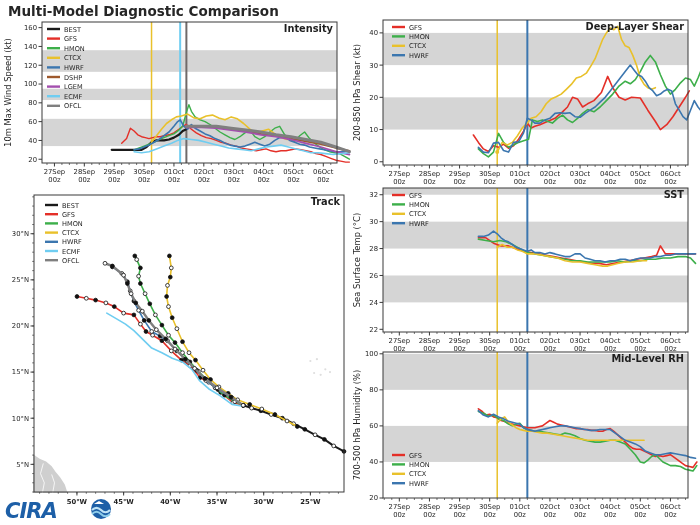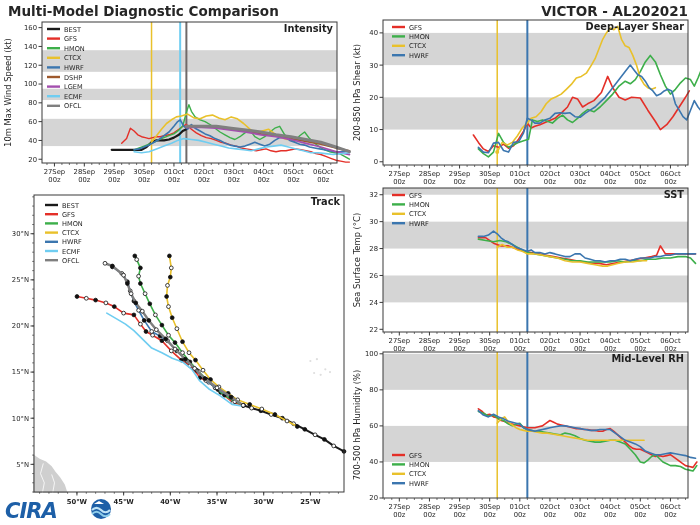--- a/index.html
+++ b/index.html
@@ -9,21 +9,20 @@
   #canvas{position:absolute;left:0;top:0;}
   .logo{position:absolute;left:4px;top:496px;}
   .logo-text{font-size:21px;font-weight:bold;font-style:italic;fill:#1d5fa7;letter-spacing:-1px;font-family:"DejaVu Sans",sans-serif;}
   svg text{font-family:"DejaVu Sans",sans-serif;fill:#1f1f1f;}
 </style>
 </head>
 <body>
 
 <div class="page">
   <div class="title-left">Multi-Model Diagnostic Comparison</div>
-  <div class="title-right">VICTOR - AL202021</div>
   <svg id="canvas" width="700" height="525">
       <g>
         <rect x="42" y="118.82" width="295" height="27.26000000000002" fill="#d5d5d5"></rect>
         <rect x="42" y="88.74000000000001" width="295" height="11.280000000000001" fill="#d5d5d5"></rect>
         <rect x="42" y="50.19999999999999" width="295" height="21.62000000000002" fill="#d5d5d5"></rect>
         <line x1="151.53586497890296" x2="151.53586497890296" y1="22" y2="163" stroke="#e9c12b" stroke-width="1.5"></line>
         <line x1="180.16455696202533" x2="180.16455696202533" y1="22" y2="163" stroke="#6fcdf1" stroke-width="2"></line>
         <line x1="186.38818565400845" x2="186.38818565400845" y1="22" y2="163" stroke="#6f6a6a" stroke-width="2"></line>
         <polyline points="111.7,149.8 126.6,149.8 141.6,149.8 146.6,147.0 151.5,142.3 156.5,140.4 164.0,140.4 169.0,139.5 173.9,137.6 178.9,134.8 182.7,131.0 186.4,129.2" fill="none" stroke="#1a1a1a" stroke-width="2.2" stroke-linejoin="round" stroke-linecap="round"></polyline>
         <polyline points="121.7,143.3 126.6,138.6 130.4,128.2 134.1,131.0 137.8,134.8 141.6,136.7 145.3,137.6 149.0,138.6 152.8,137.6 156.5,136.7 160.2,136.7 164.0,135.7 169.0,134.8 173.9,132.9 178.9,129.2 182.7,126.3 186.4,124.5 191.4,129.2 196.3,132.9 201.3,135.7 206.3,137.6 211.3,138.6 216.3,140.4 221.2,142.3 226.2,143.3 231.2,145.1 236.2,146.1 241.2,148.0 246.1,148.9 251.1,149.8 256.1,150.8 261.1,149.8 266.1,148.9 271.0,150.8 276.0,151.7 281.0,150.8 286.0,150.8 290.9,149.8 295.9,148.9 300.9,149.8 305.9,150.8 310.9,151.7 315.8,153.6 320.8,154.5 325.8,156.4 330.8,158.3 335.8,160.2 340.7,161.1 345.7,162.1 349.4,162.1" fill="none" stroke="#e42f28" stroke-width="1.4" stroke-linejoin="round" stroke-linecap="round"></polyline>

